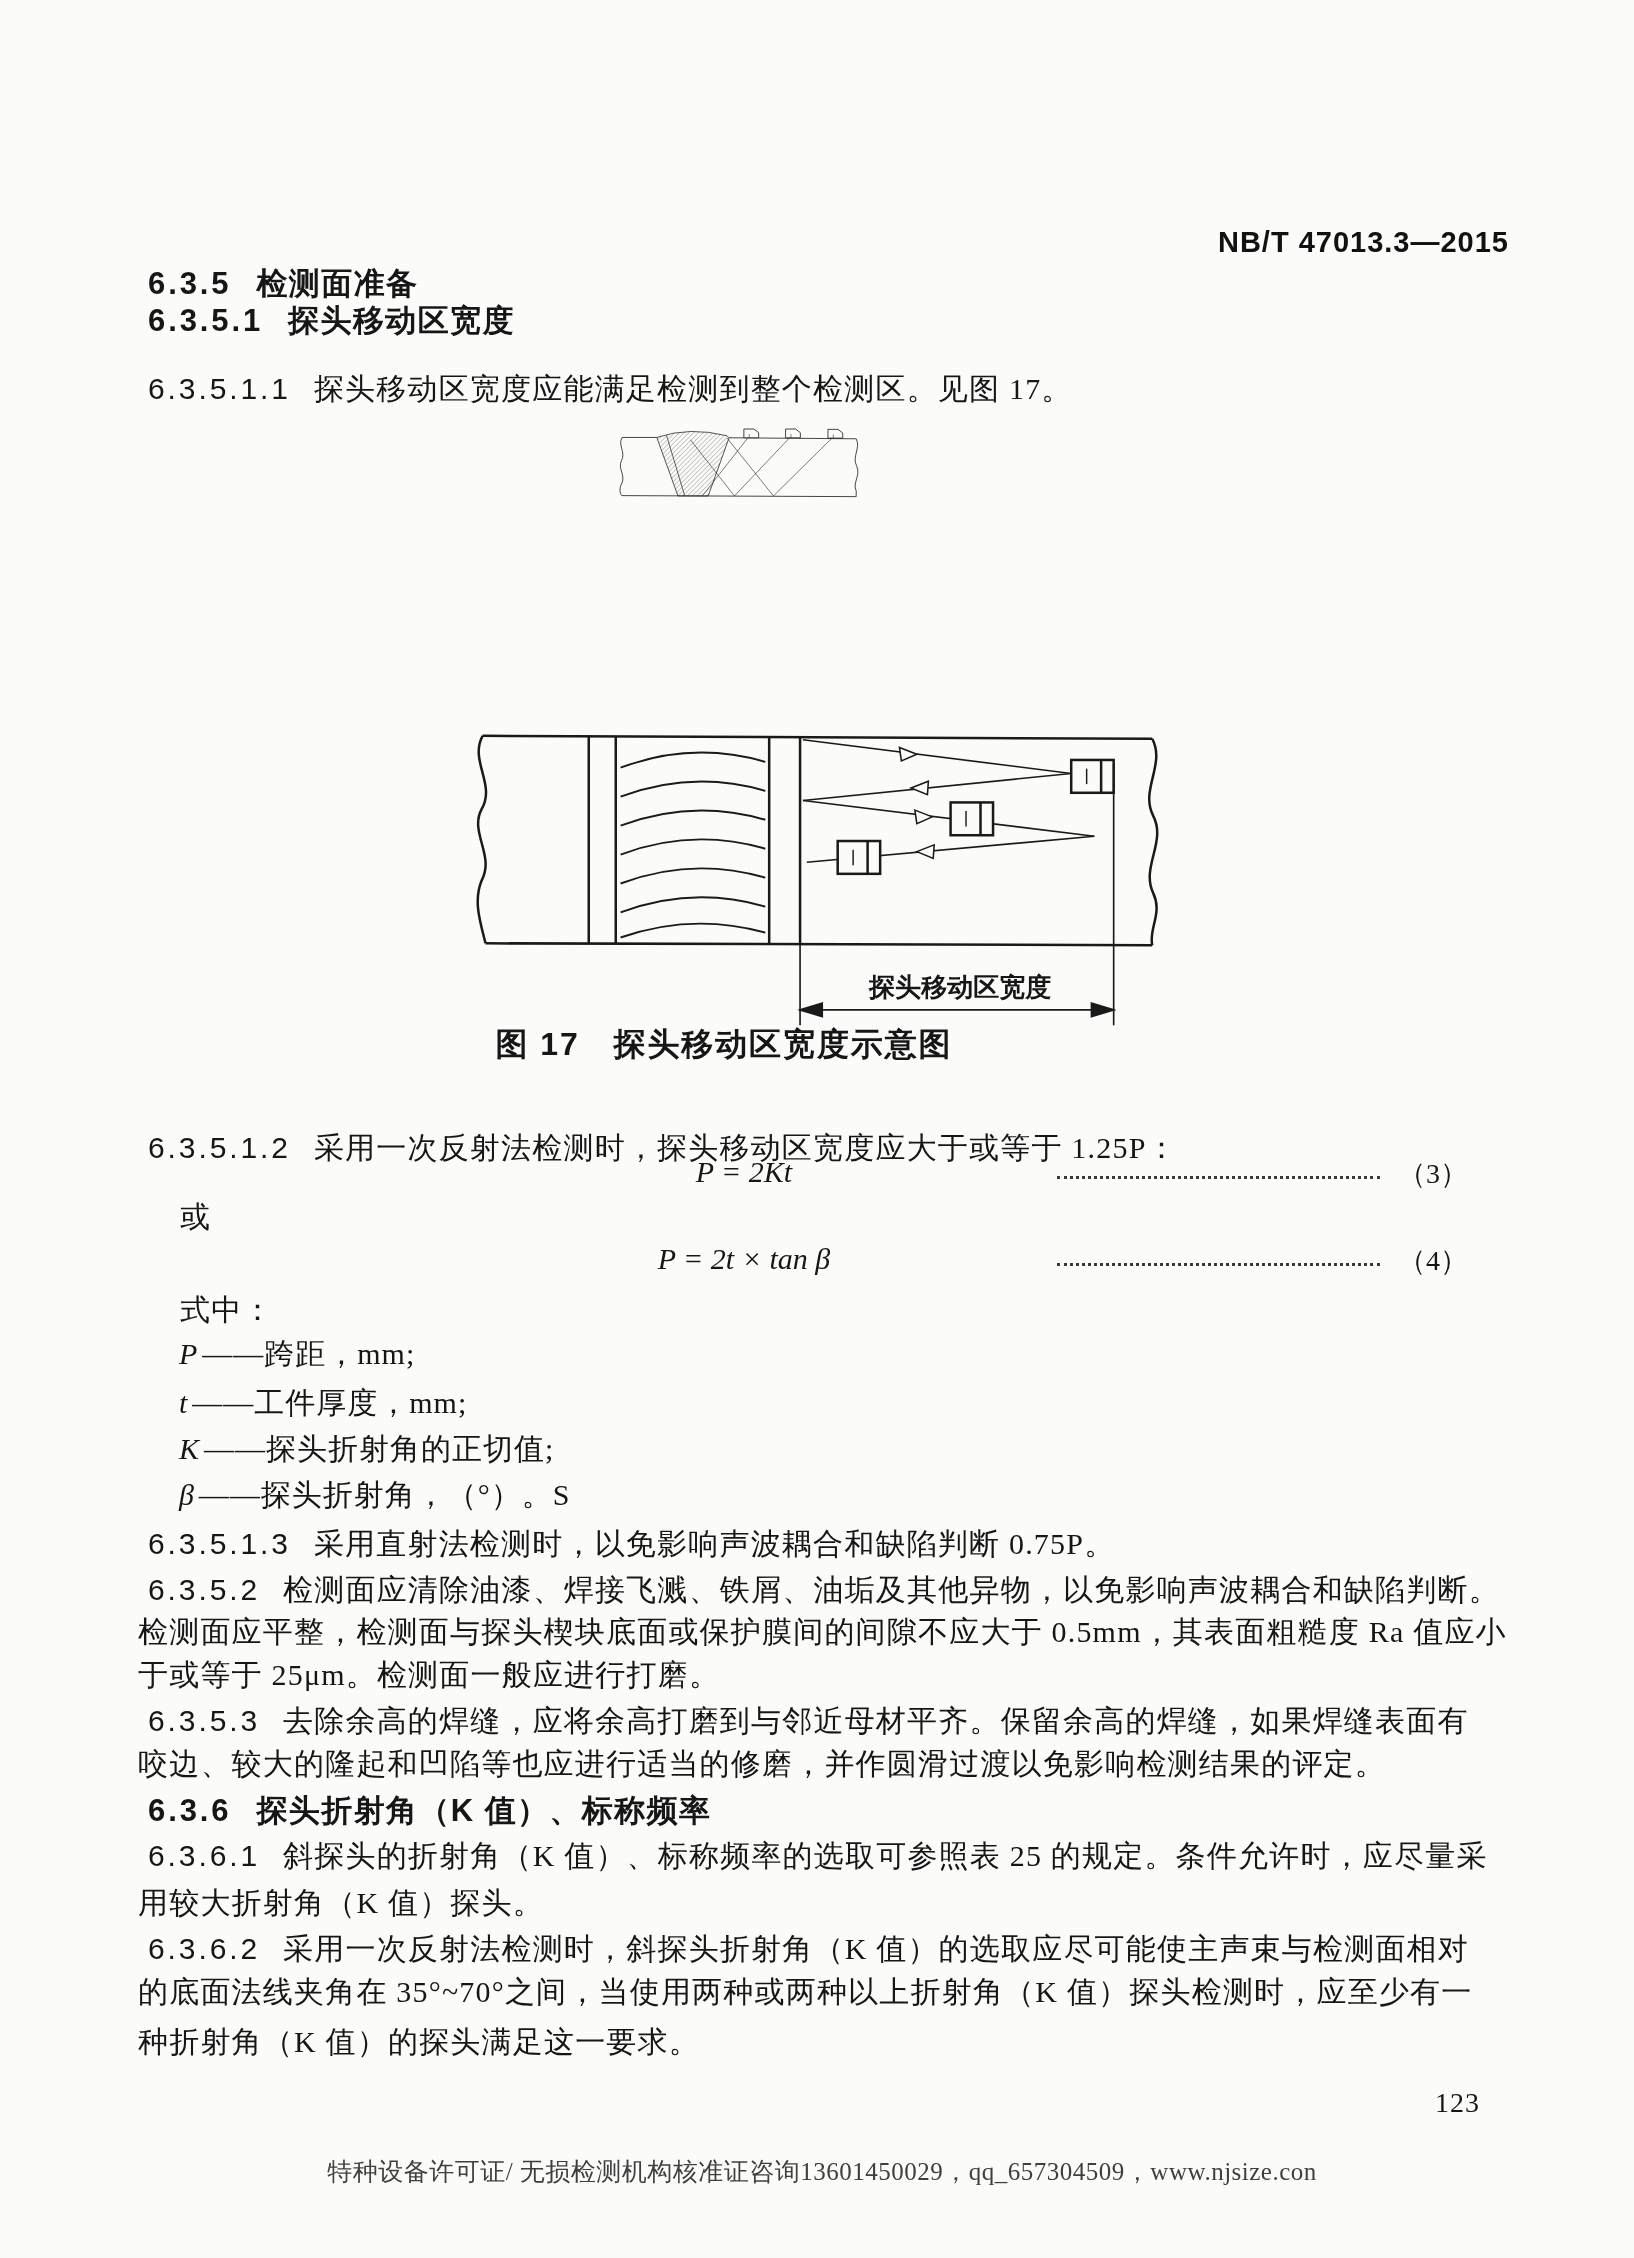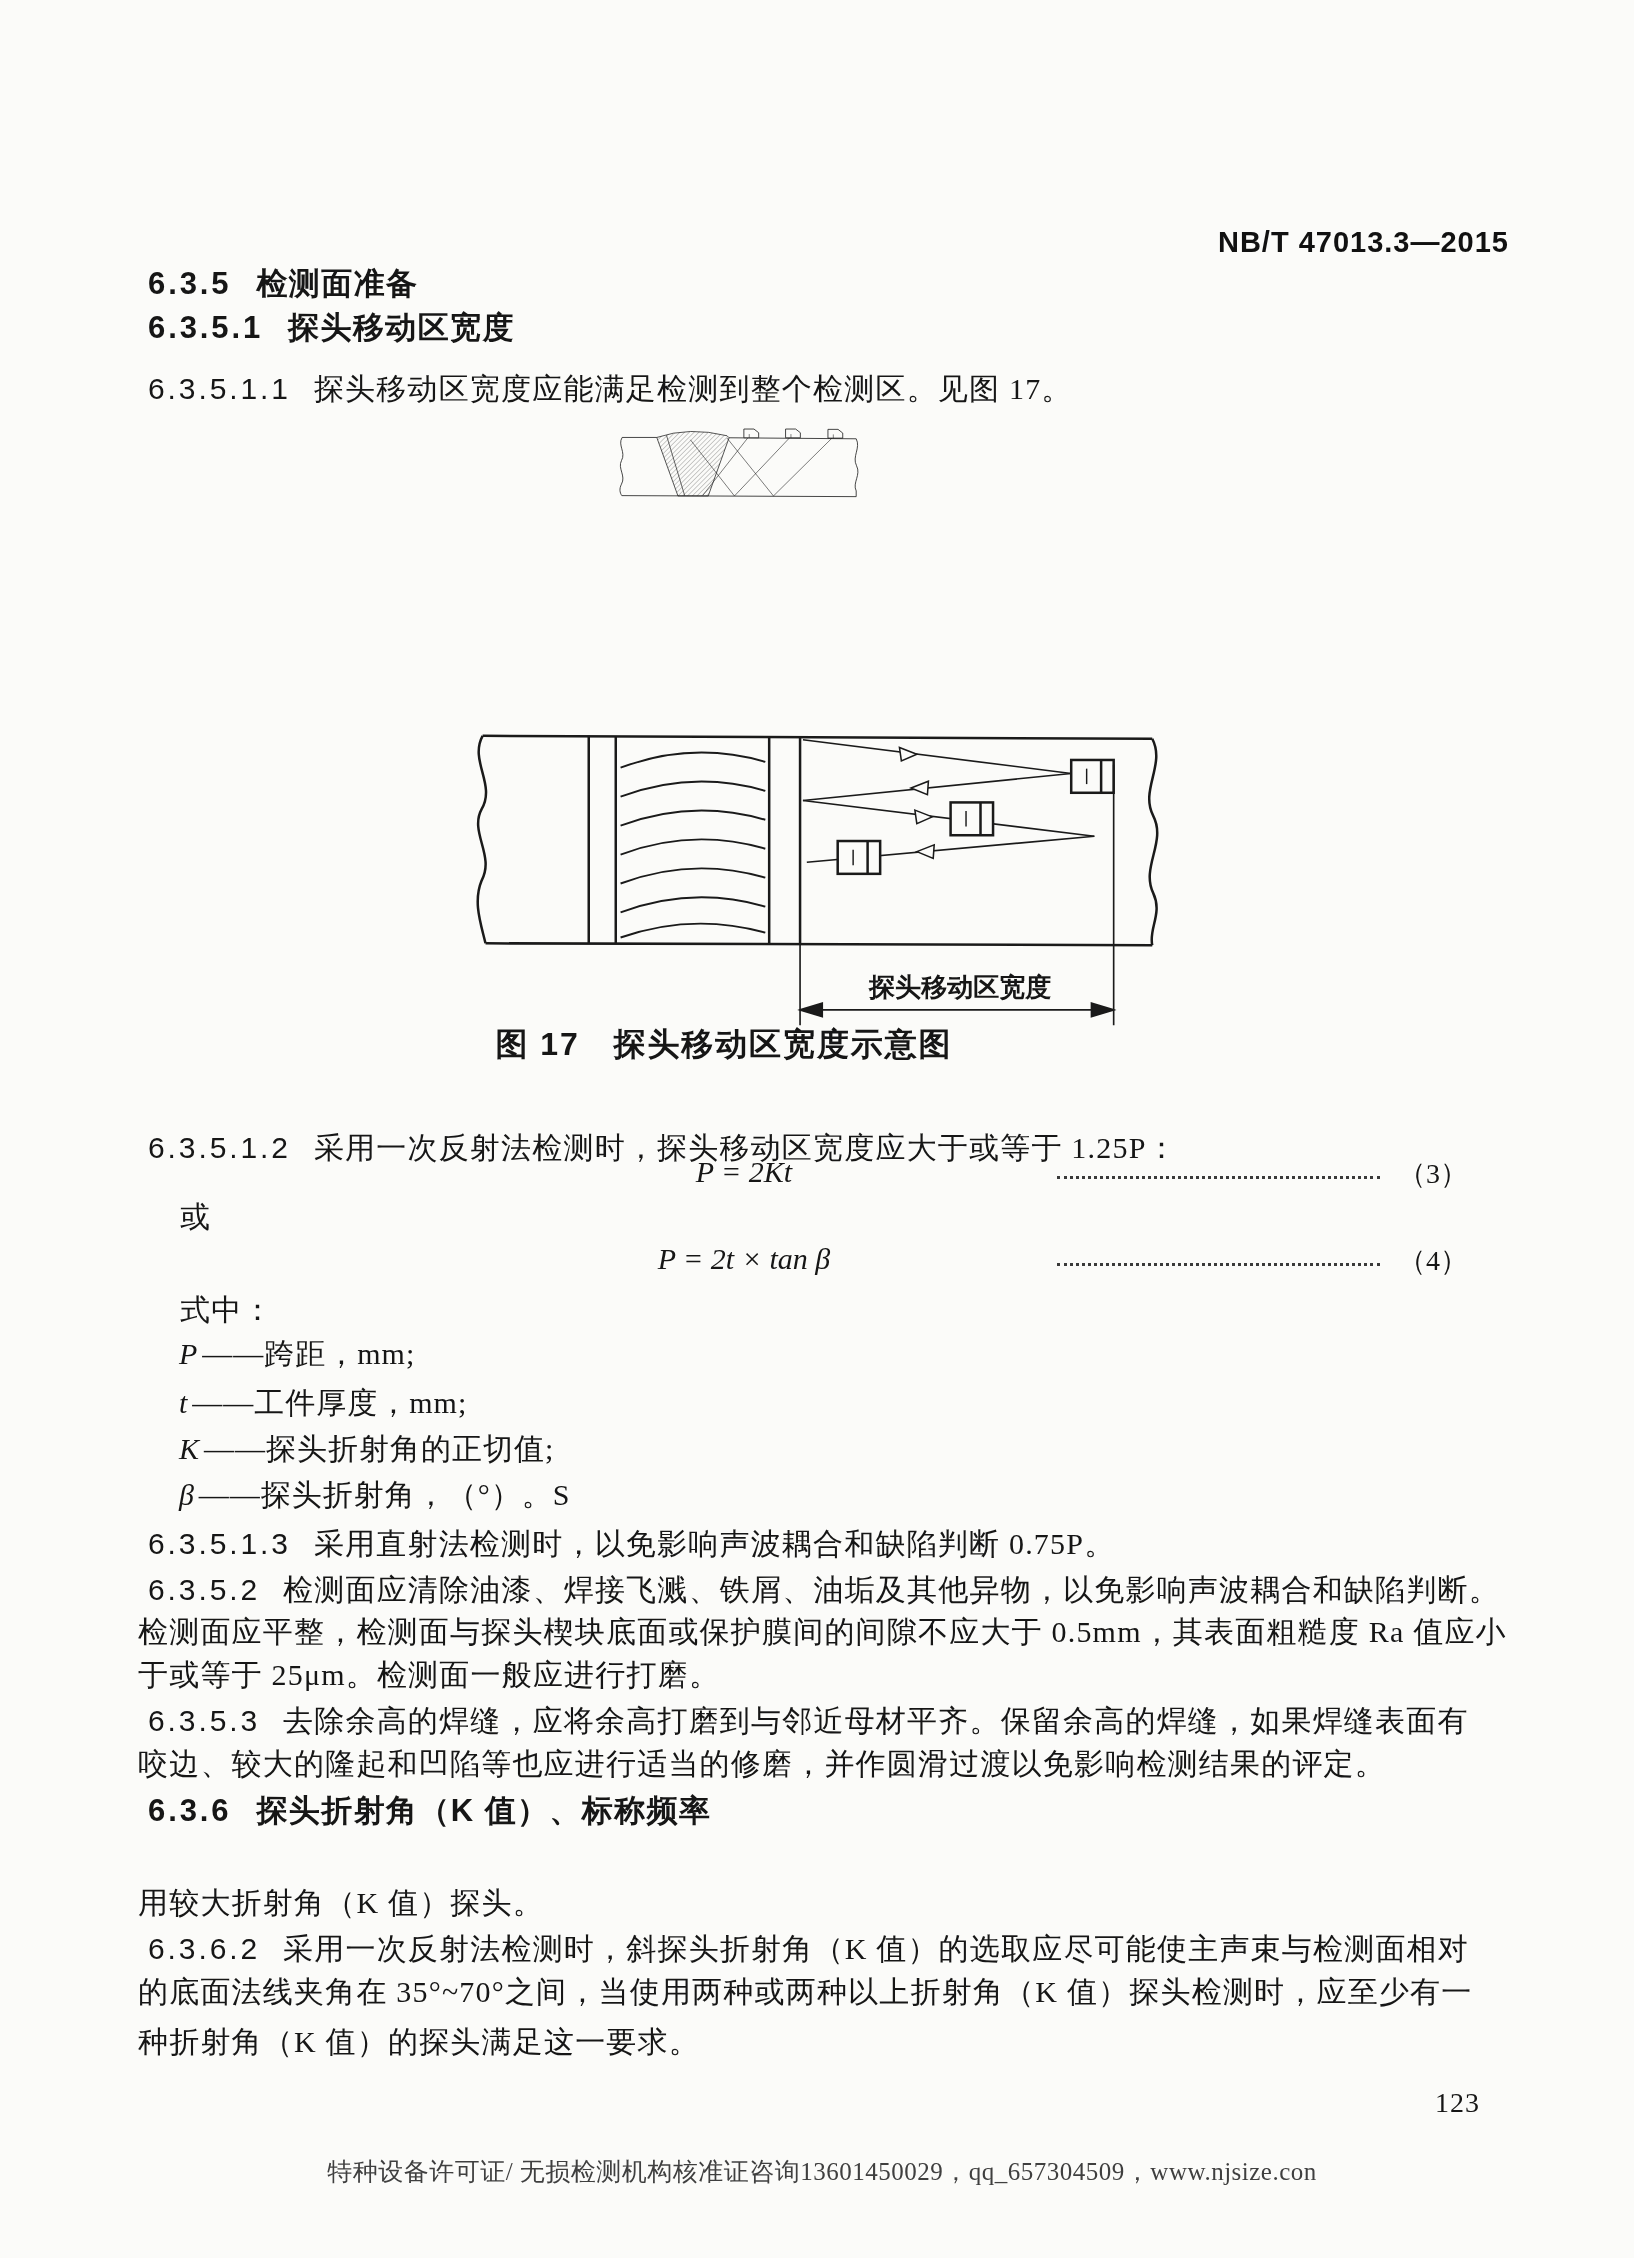--- a/index.html
+++ b/index.html
@@ -34,21 +34,21 @@
 <body>
 
 <div class="page">
 
   <div class="abs std-no" style="top:189px;right:126px;margin-top:37px;">NB/T 47013.3—2015</div>
 
   <div class="abs hline" style="top:263px;left:148px;">
     <span class="num">6.3.5</span><span>检测面准备</span>
   </div>
 
-  <div class="abs hline" style="top:307px;left:148px;">
+  <div class="abs hline" style="top:300px;left:148px;">
     <span class="num">6.3.5.1</span><span>探头移动区宽度</span>
   </div>
 
   <div class="abs pline" style="top:369px;left:148px;">
     <span class="num">6.3.5.1.1</span><span>探头移动区宽度应能满足检测到整个检测区。见图 17。</span>
   </div>
 
   <svg class="fig" style="left:444px;top:425px;" width="743" height="227" viewBox="460 440 1230 675">
     <svg x="460" y="440" width="770" height="235" viewBox="460 440 770 235" overflow="visible">
       <defs>
@@ -181,20 +181,23 @@
 
   <div class="abs pline" style="top:1701px;left:148px;">
     <span class="num">6.3.5.3</span><span>去除余高的焊缝，应将余高打磨到与邻近母材平齐。保留余高的焊缝，如果焊缝表面有</span>
   </div>
   <div class="abs cont" style="top:1744px;left:138px;">咬边、较大的隆起和凹陷等也应进行适当的修磨，并作圆滑过渡以免影响检测结果的评定。</div>
 
   <div class="abs hline" style="top:1790px;left:148px;">
     <span class="num">6.3.6</span><span>探头折射角（K 值）、标称频率</span>
   </div>
 
+  <div class="abs pline" style="top:1836px;left:148px;">
+    <span class="num">6.3.6.1</span><span>斜探头的折射角（K 值）、标称频率的选取可参照表 25 的规定。条件允许时，应尽量采</span>
+  </div>
   <div class="abs cont" style="top:1883px;left:138px;">用较大折射角（K 值）探头。</div>
 
   <div class="abs pline" style="top:1929px;left:148px;">
     <span class="num">6.3.6.2</span><span>采用一次反射法检测时，斜探头折射角（K 值）的选取应尽可能使主声束与检测面相对</span>
   </div>
   <div class="abs cont" style="top:1972px;left:138px;">的底面法线夹角在 35°~70°之间，当使用两种或两种以上折射角（K 值）探头检测时，应至少有一</div>
   <div class="abs cont" style="top:2014px;left:138px;margin-top:8px;">种折射角（K 值）的探头满足这一要求。</div>
 
   <div class="abs pageno" style="top:2087px;left:1435px;">123</div>
 

